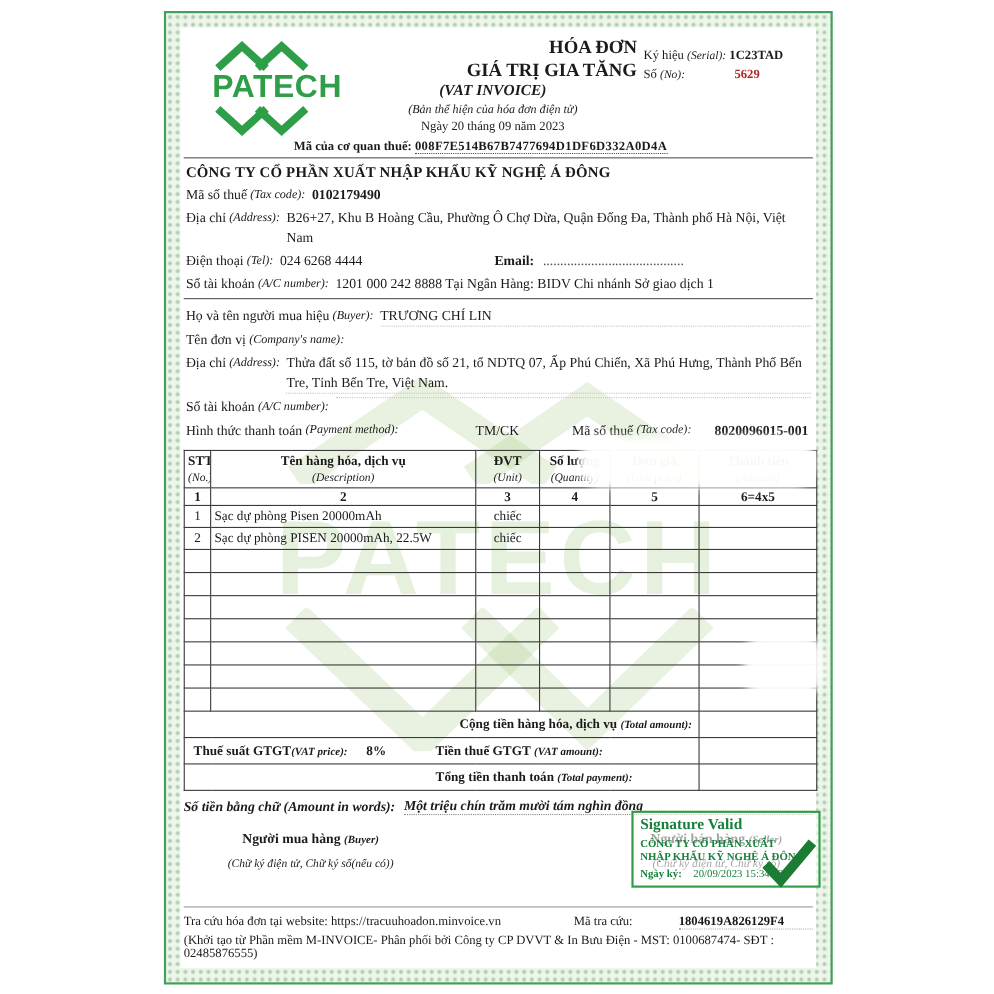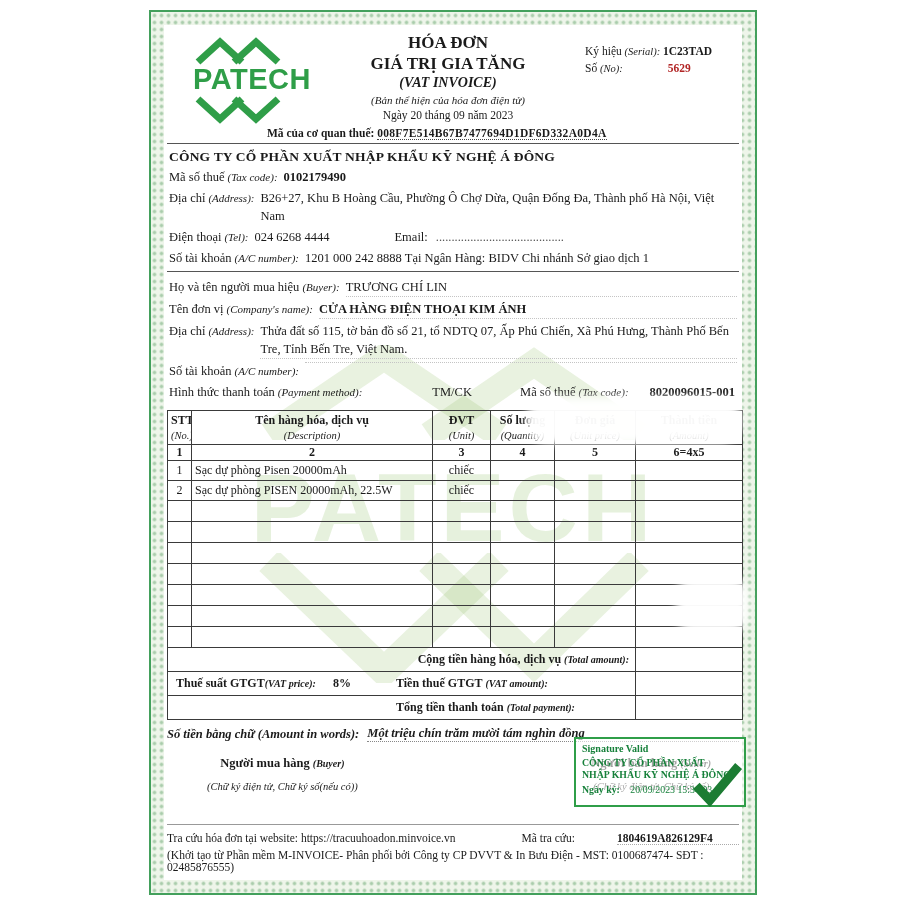--- a/index.html
+++ b/index.html
@@ -14,21 +14,21 @@
   
   .wm{position:absolute;left:0;right:0;z-index:0;text-align:center;pointer-events:none;}
   .wm-text{top:428px;font-family:"Liberation Sans",sans-serif;font-weight:bold;font-size:96px;
            letter-spacing:4px;color:rgba(143,190,98,.22);}
   .wm-chev{left:90px;width:400px;}
   
   .hdr{position:relative;height:112px;border-bottom:1.5px solid #555;}
   .logo{position:absolute;left:26px;top:6px;width:112px;text-align:center;}
   .logo-text{font-family:"Liberation Sans",sans-serif;font-weight:bold;font-size:29px;color:#2f9e48;letter-spacing:.5px;line-height:1;}
   .titles{position:absolute;left:150px;right:160px;top:2px;text-align:center;}
-  .t1{font-size:17px;font-weight:bold;line-height:1.22;}
+  .t1{font-size:17px;font-weight:bold;line-height:1.22;text-align:right;}
   .t2{font-size:14px;font-weight:bold;font-style:italic;line-height:1.35;}
   .t3{font-size:11px;font-style:italic;line-height:1.3;}
   .t4{font-size:11.5px;line-height:1.35;}
   .taxline{position:absolute;left:100px;right:0;top:96px;font-size:11.5px;font-weight:bold;white-space:nowrap;}
   .taxcode{border-bottom:1px dotted #444;letter-spacing:.3px;}
   .serial{position:absolute;right:2px;top:12px;width:152px;font-size:11.5px;line-height:1.5;}
   .serial .i{font-style:italic;font-size:10.5px;}
   .serial .v{font-weight:bold;}
   .red{color:#b22626;}
   .no-val{margin-left:42px;}
@@ -69,21 +69,21 @@
   .aiw .val{font-weight:bold;font-style:italic;margin-left:8px;flex:1;border-bottom:1px dotted #888;}
   
   .sigrow{display:flex;justify-content:space-between;margin-top:14px;padding:0 28px 0 40px;}
   .sigcol{text-align:center;}
   .sig-t{font-size:12.5px;font-weight:bold;font-family:Liberation Serif, serif;}
   .sig-t .ei{font-weight:bold;}
   .sig-n{font-size:10.5px;font-style:italic;margin-top:10px;}
   
   .sigbox{position:absolute;left:410px;top:712px;width:172px;height:70px;border:2px solid #2f9e48;
           z-index:2;padding:4px 6px;box-sizing:border-box;color:#17813b;background:rgba(255,255,255,.6);}
-  .sv{font-size:10px;font-weight:bold;font-family:"Liberation Serif",serif;}
+  .sv{font-size:14px;font-weight:bold;font-family:"Liberation Serif",serif;}
   .sc{font-size:9.8px;font-weight:bold;line-height:1.25;margin-top:3px;width:150px;}
   .sd{font-size:9.8px;margin-top:3px;}
   .sd .b{margin-left:8px;}
   .check{position:absolute;right:0px;top:22px;width:54px;height:46px;}
   
   .footer{position:absolute;left:3px;right:3px;bottom:7px;border-top:1px solid #999;padding-top:7px;z-index:1;background:transparent;}
   .f1{display:flex;font-size:11.5px;white-space:nowrap;gap:32px;}
   .f1 .flab{margin-left:34px;}
   .f1 .fval{font-weight:bold;margin-left:10px;flex:1;border-bottom:1px dotted #aaa;}
   .f2{font-size:11.5px;margin-top:4px;}
@@ -157,40 +157,39 @@
         </div>
         <div class="frow">
           <span class="lab">Địa chỉ</span>
           <span class="en">(Address):</span>
           <span class="val">B26+27, Khu B Hoàng Cầu, Phường Ô Chợ Dừa, Quận Đống Đa, Thành phố Hà Nội, Việt Nam</span>
         </div>
         <div class="frow">
           <span class="lab">Điện thoại</span>
           <span class="en">(Tel):</span>
           <span style="margin-left:6px;">024 6268 4444</span>
-          <span style="margin-left:65px;">Email:</span>
+          <span style="margin-left:120px;font-weight:bold;">Email:</span>
           <span style="margin-left:8px;color:#555;">.........................................</span>
         </div>
         <div class="frow">
           <span class="lab">Số tài khoản</span>
           <span class="en">(A/C number):</span>
           <span class="val">1201 000 242 8888 Tại Ngân Hàng: BIDV Chi nhánh Sở giao dịch 1</span>
         </div>
       </div>
 
       <div class="sect">
         <div class="frow">
           <span class="lab">Họ và tên người mua hiệu</span>
           <span class="en">(Buyer):</span>
           <span class="val dot">TRƯƠNG CHÍ LIN</span>
         </div>
         <div class="frow">
           <span class="lab">Tên đơn vị</span>
           <span class="en">(Company's name):</span>
-          <span class="val dot b">CỬA HÀNG ĐIỆN THOẠI KIM ÁNH</span>
         </div>
         <div class="frow">
           <span class="lab">Địa chỉ</span>
           <span class="en">(Address):</span>
           <span class="val dot">Thửa đất số 115, tờ bản đồ số 21, tổ NDTQ 07, Ấp Phú Chiến, Xã Phú Hưng, Thành Phố Bến Tre, Tỉnh Bến Tre, Việt Nam.</span>
         </div>
         <div class="frow">
           <span class="lab">Số tài khoản</span>
           <span class="en">(A/C number):</span>
           <span class="val dot"></span>

